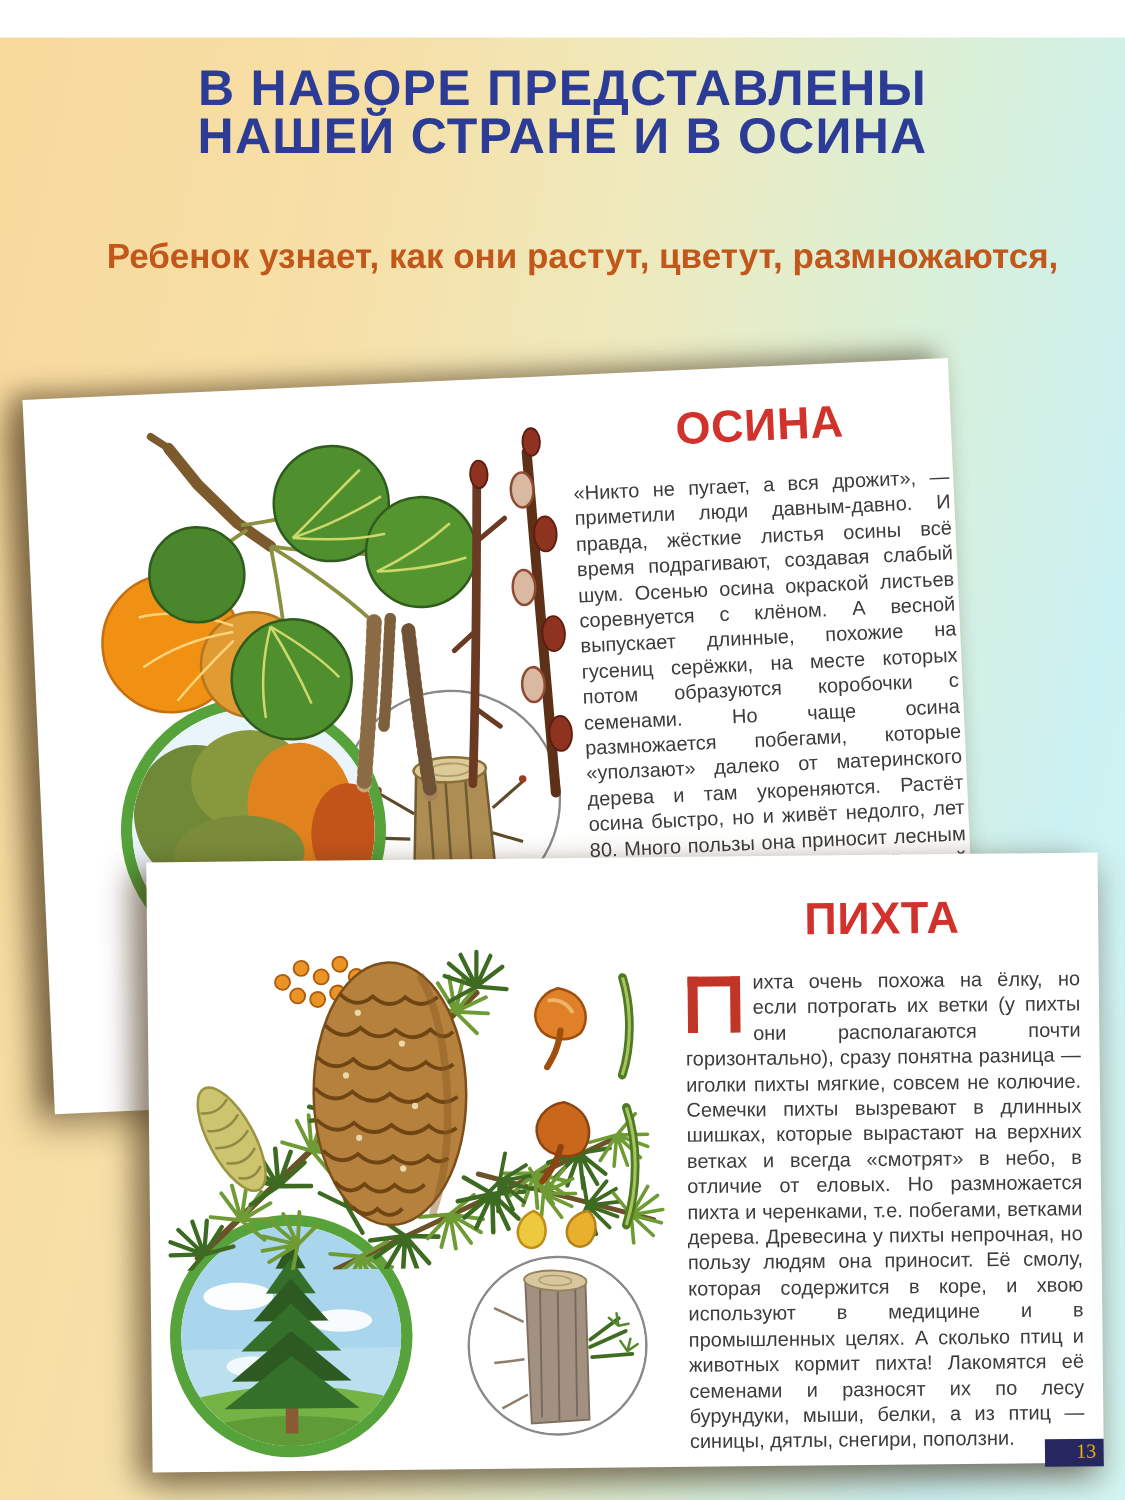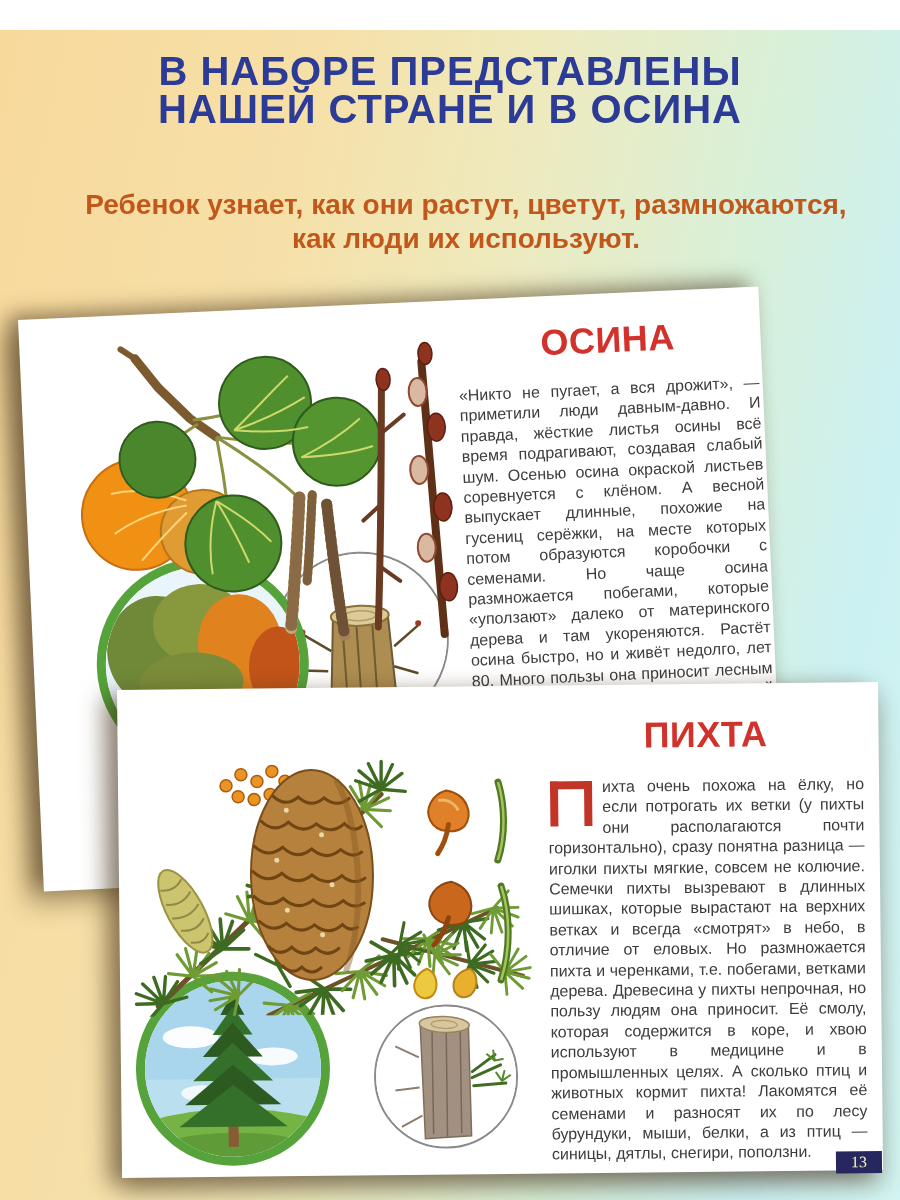--- a/index.html
+++ b/index.html
@@ -36,37 +36,36 @@
   }
   .circle{position:absolute;border-radius:50%;overflow:hidden;background:#fff;box-sizing:border-box;}
   .ring-green{border:9px solid #55a33a;}
   .ring-thin{border:2px solid #8a8a8a;}
   .c-tree1{left:63px;top:246px;width:212px;height:212px;z-index:1;}
   .c-stump{left:240px;top:247px;width:176px;height:176px;z-index:0;}
   .c-tree2{left:15px;top:283px;width:194px;height:194px;z-index:1;}
   .c-log{left:253px;top:318px;width:144px;height:144px;z-index:1;}
   .illus{position:absolute;z-index:2;}
   .badge{
-    position:absolute;left:714px;top:469px;width:46px;height:22px;background:#26275f;
-    color:#fef9c3;font-family:"Liberation Serif",serif;font-size:16px;text-align:center;line-height:22px;z-index:3;
+    position:absolute;left:714px;top:469px;width:28px;height:22px;background:#26275f;
+    color:#eab308;font-family:"Liberation Serif",serif;font-size:16px;text-align:center;line-height:22px;z-index:3;padding-left:19px;
   }
   .circle svg,.illus svg{display:block;}
 </style>
 </head>
 <body>
 
 <div id="stage">
 
   <div class="hdr">
     <div class="hdr-line">В НАБОРЕ ПРЕДСТАВЛЕНЫ</div>
     <div class="hdr-line">НАШЕЙ СТРАНЕ И В ОСИНА</div>
   </div>
   <div class="sub">
     <div class="sub-line">Ребенок узнает, как они растут, цветут, размножаются,</div>
-    <div class="sub-line">как люди их используют.</div>
   </div>
 
   <div class="card card1">
 
     <div class="card-title t1">ОСИНА</div>
     <div class="body-text b1">«Никто не пугает, а вся дрожит», — приметили люди давным-давно. И правда, жёсткие листья осины всё время подрагивают, создавая слабый шум. Осенью осина окраской листьев соревнуется с клёном. А весной выпускает длинные, похожие на гусениц серёжки, на месте которых потом образуются коробочки с семенами. Но чаще осина размножается побегами, которые «уползают» далеко от материнского дерева и там укореняются. Растёт осина быстро, но и живёт недолго, лет 80. Много пользы она приносит лесным жителям — зимой кормятся её корой зайцы и лоси, молодые осинки «срубают» бобры для своих хаток. Осина снабжает людей грибами по-</div>
 
     <div class="illus" style="left:15px;top:28px;width:425px;height:335px;">
       <svg width="425" height="335" viewBox="0 0 425 335">
 

